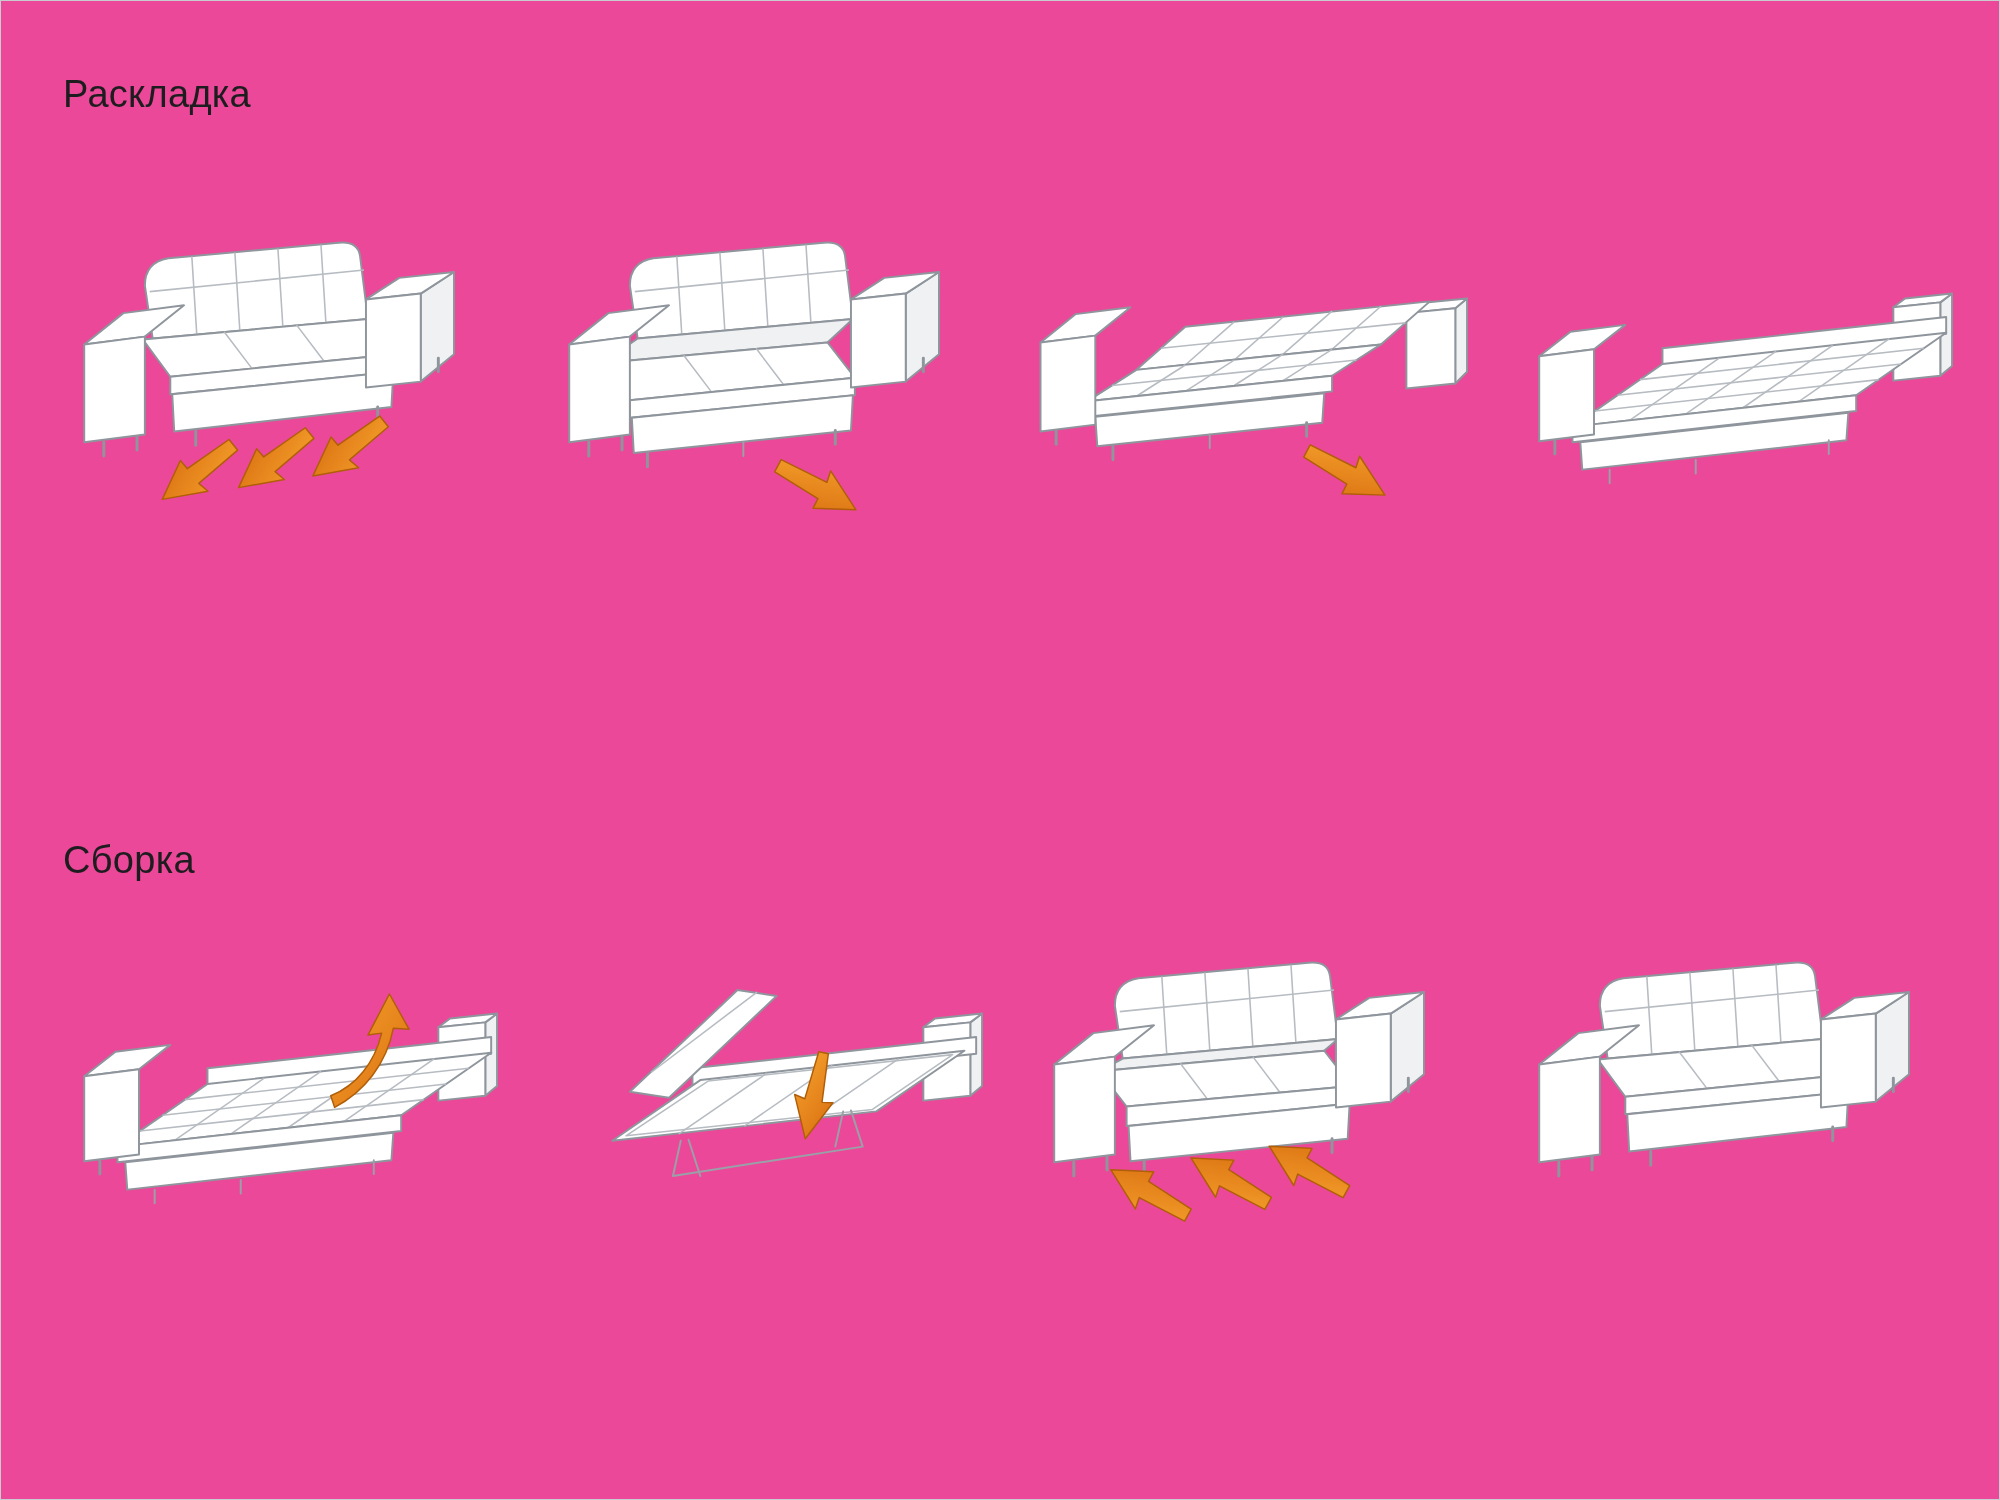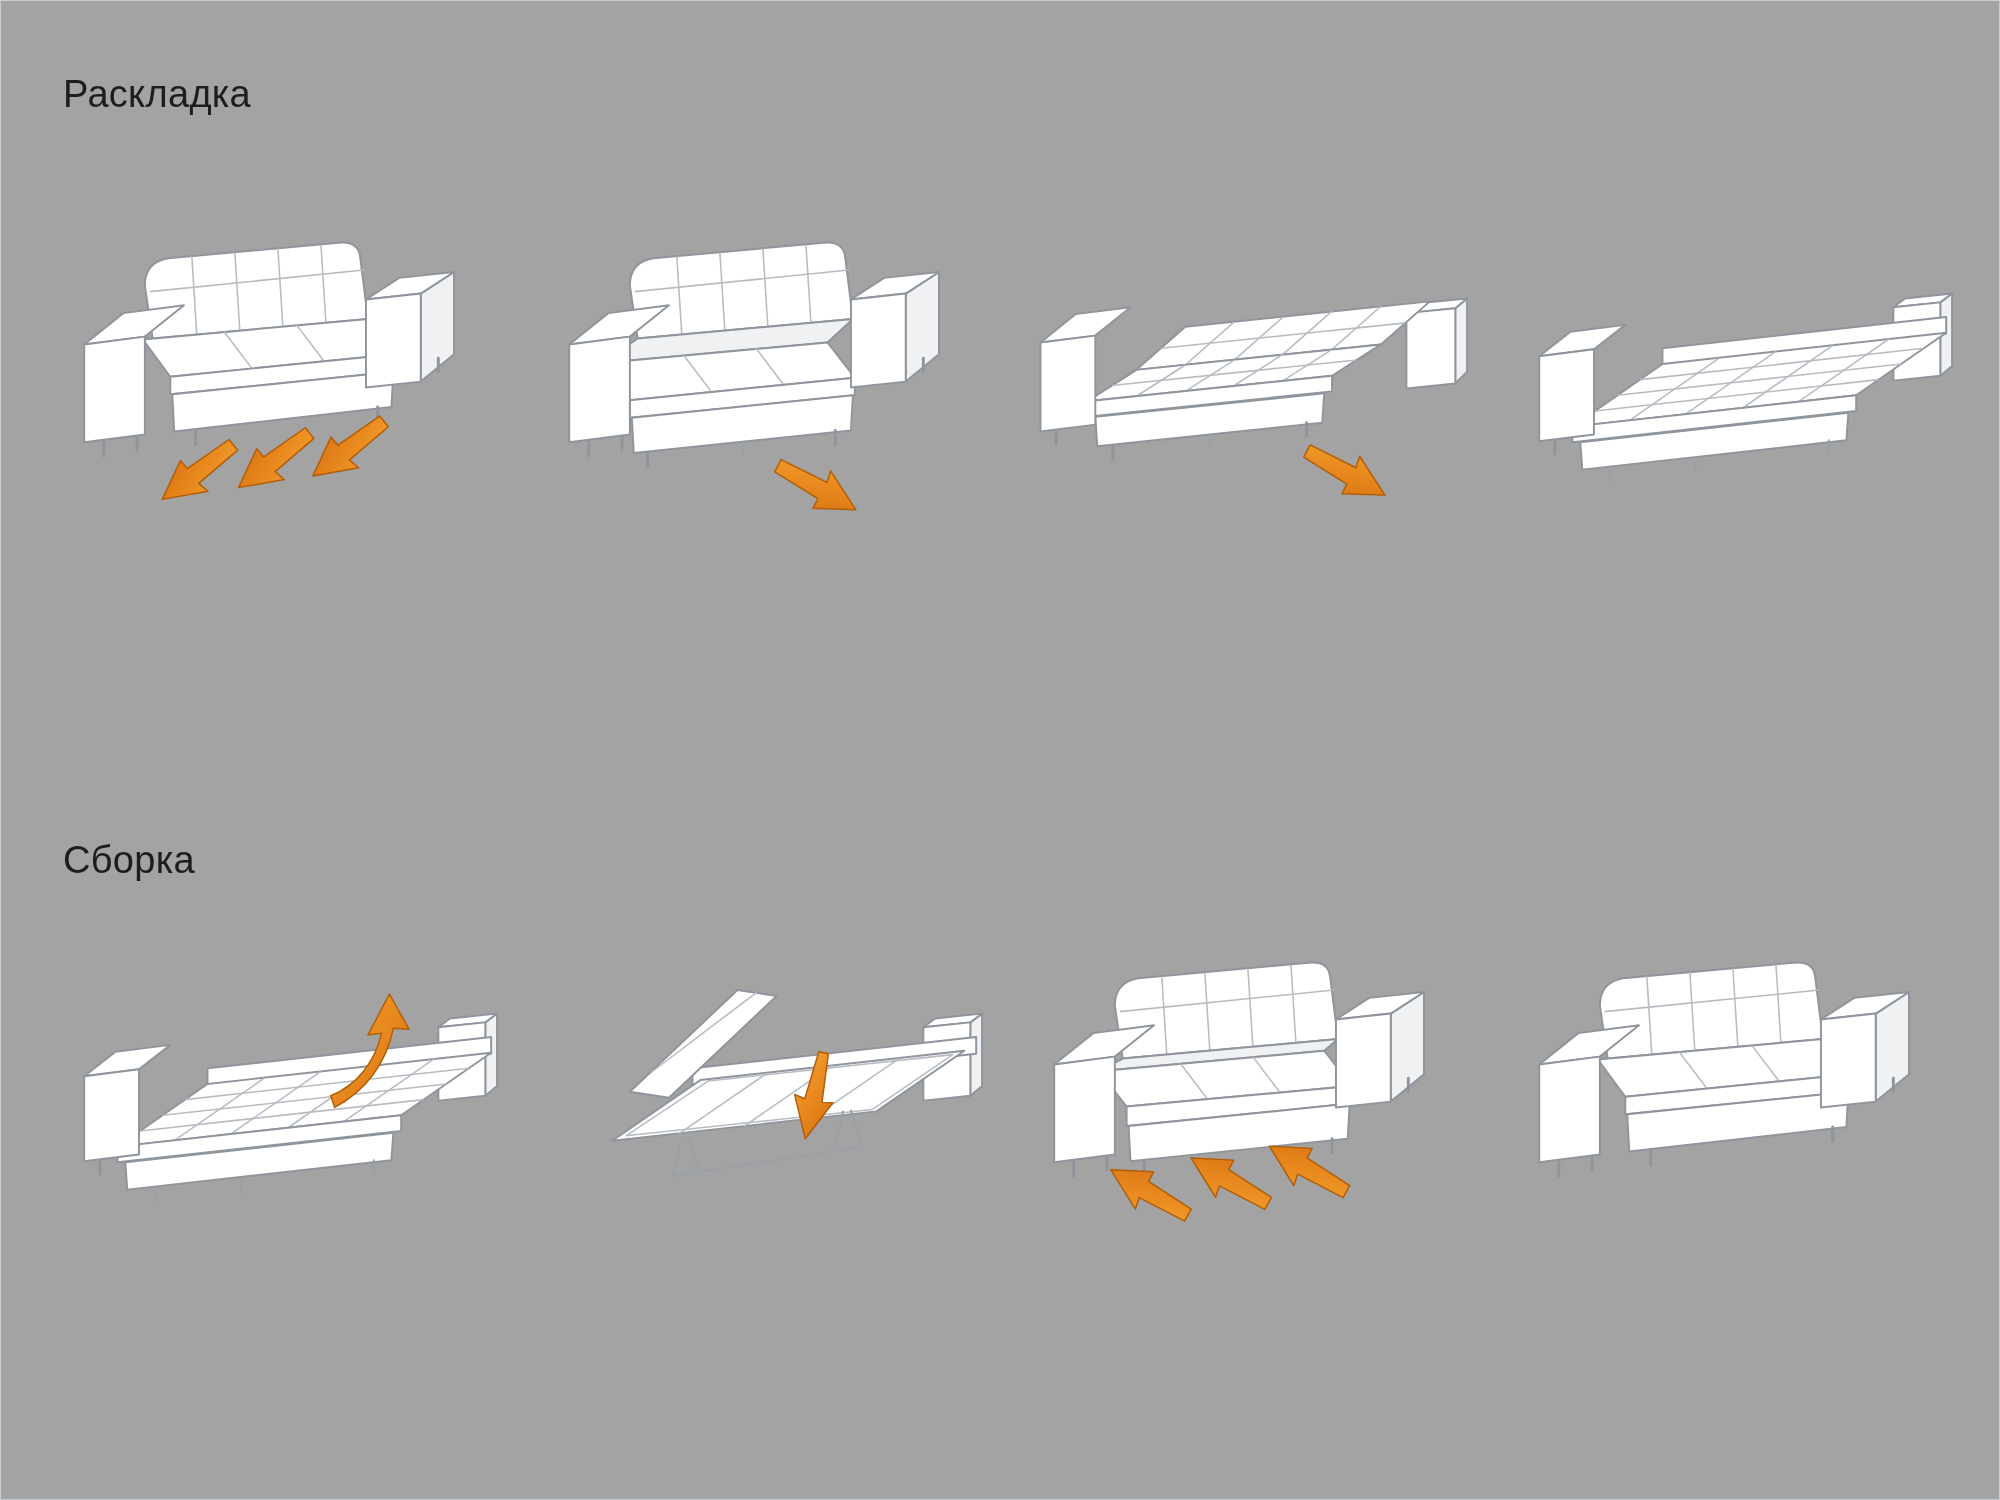--- a/index.html
+++ b/index.html
@@ -1,17 +1,17 @@
 <!DOCTYPE html>
 <html><head>
 <meta charset="utf-8">
 <style>
   html,body{margin:0;padding:0;background:#fff;}
   .page{
-    position:relative;width:2000px;height:1500px;background:#a3a3a3;
+    position:relative;width:2000px;height:1500px;background:#ec4899;
     border:1px solid #c9ccce;box-sizing:border-box;overflow:hidden;
     font-family:"Liberation Sans", sans-serif;
   }
   .section-title{
     position:absolute;font-size:38px;font-weight:400;color:#1d1d1f;
     letter-spacing:.3px;margin:0;
   }
   #title-unfold{left:62px;top:72px;}
   #title-fold{left:62px;top:838px;text-align:center;}
   .row{

